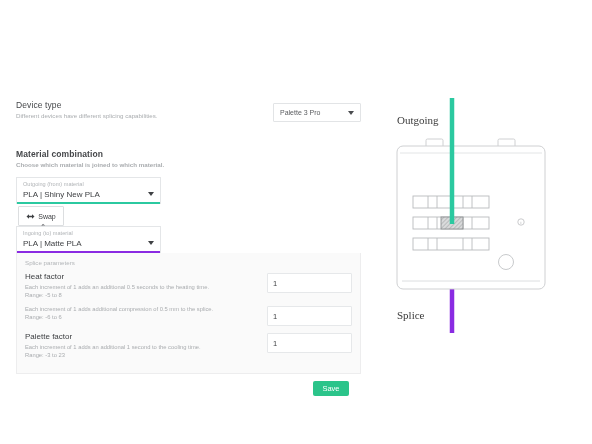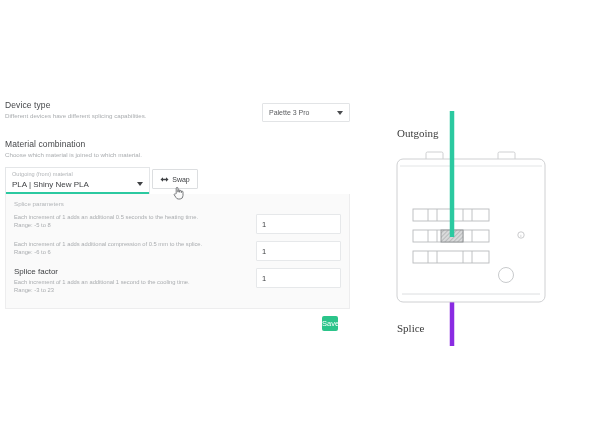--- a/index.html
+++ b/index.html
@@ -12,21 +12,21 @@
     height: 444px;
     position: relative;
     font-family: "Liberation Sans", sans-serif;
     color: #3c3c3c;
     overflow: hidden;
   }
 
   
   #settings-panel {
     position: absolute;
-    left: 5px;
+    left: 16px;
     top: 100px;
     width: 345px;
   }
 
   .section-title {
     font-size: 8.5px;
     color: #45474a;
     letter-spacing: 0.1px;
     line-height: 11px;
   }
@@ -65,28 +65,30 @@
   }
   .caret {
     width: 0; height: 0;
     border-left: 3px solid transparent;
     border-right: 3px solid transparent;
     border-top: 4px solid #4a4c4f;
     flex: none;
   }
 
   #material-combination-block {
-    margin-top: 9px;
+    margin-top: 19px;
+    font-weight: bold;
   }
 
   
   #material-row {
     margin-top: 7px;
     display: flex;
     align-items: flex-start;
+    flex-direction: column;
   }
   .material-select {
     position: relative;
     width: 145px;
     height: 27px;
     background: #fff;
     border: 1px solid #e4e6e8;
     border-bottom: none;
     box-sizing: border-box;
     padding: 3px 6px 0 6px;
@@ -210,32 +212,32 @@
     margin-top: 7px;
     padding-right: 12px;
   }
   #save-button {
     background: #2bc48a;
     color: #ffffff;
     border: none;
     border-radius: 2px;
     font-size: 7.5px;
     font-family: "Liberation Sans", sans-serif;
-    width: 16px;
+    width: 36px;
     height: 15px;
     cursor: pointer;
     line-height: 15px;
     padding: 0;
   }
 
   
   #device-diagram {
     position: absolute;
     left: 380px;
-    top: 111px;
+    top: 98px;
     width: 212px;
     height: 235px;
   }
   #diagram-svg { display: block; }
   .diagram-label {
     position: absolute;
     font-family: "Liberation Serif", serif;
     font-size: 11px;
     color: #3a3a3a;
     white-space: nowrap;
@@ -280,44 +282,51 @@
         <span class="swap-label">Swap</span>
       </div>
       <svg id="cursor-hand" viewBox="0 0 12 14">
         <path d="M4.2 7.5 L4.2 2.3 a0.9 0.9 0 0 1 1.8 0 L6 6.2 L6 4.6 a0.85 0.85 0 0 1 1.7 0
                  L7.7 6.3 L7.7 5.3 a0.85 0.85 0 0 1 1.7 0 L9.4 6.6 L9.4 6.0
                  a0.8 0.8 0 0 1 1.6 0 L11 9.6 q0 3.0 -2.8 3.4 L6.2 13 q-1.5 -0.1 -2.2 -1.5
                  L2.3 9.0 a0.85 0.85 0 0 1 1.4 -0.95 Z" fill="none" stroke="#6b6d70" stroke-width="0.9" stroke-linejoin="round"></path>
       </svg>
     </div>
 
+    <div class="material-select">
+      <div class="label">Ingoing (to) material</div>
+      <div class="value">PLA | Matte PLA</div>
+      <span class="caret"></span>
+      <div class="underline" style="background: rgb(138, 43, 226);"></div>
+    </div>
   </div>
 
   <div id="splice-card">
     <div id="splice-card-title">Splice parameters</div>
 
     <div class="param-row">
       <div class="param-text">
+        <div class="param-name">Heat factor</div>
         <div class="param-desc">Each increment of 1 adds an additional 0.5 seconds to the heating time.</div>
         <div class="param-range">Range: -5 to 8</div>
       </div>
       <input class="param-input" type="text" value="1" style="">
     </div>
 
     <div class="param-row">
       <div class="param-text">
         <div class="param-desc">Each increment of 1 adds additional compression of 0.5 mm to the splice.</div>
         <div class="param-range">Range: -6 to 6</div>
       </div>
       <input class="param-input" type="text" value="1" style="">
     </div>
 
     <div class="param-row">
       <div class="param-text">
-        <div class="param-name">Splice factor</div>
+        <div class="param-name">Palette factor</div>
         <div class="param-desc">Each increment of 1 adds an additional 1 second to the cooling time.</div>
         <div class="param-range">Range: -3 to 23</div>
       </div>
       <input class="param-input" type="text" value="1" style="">
     </div>
   </div>
 
   <div id="save-row">
     <button id="save-button" style="background: rgb(43, 196, 138);">Save</button>
   </div>

